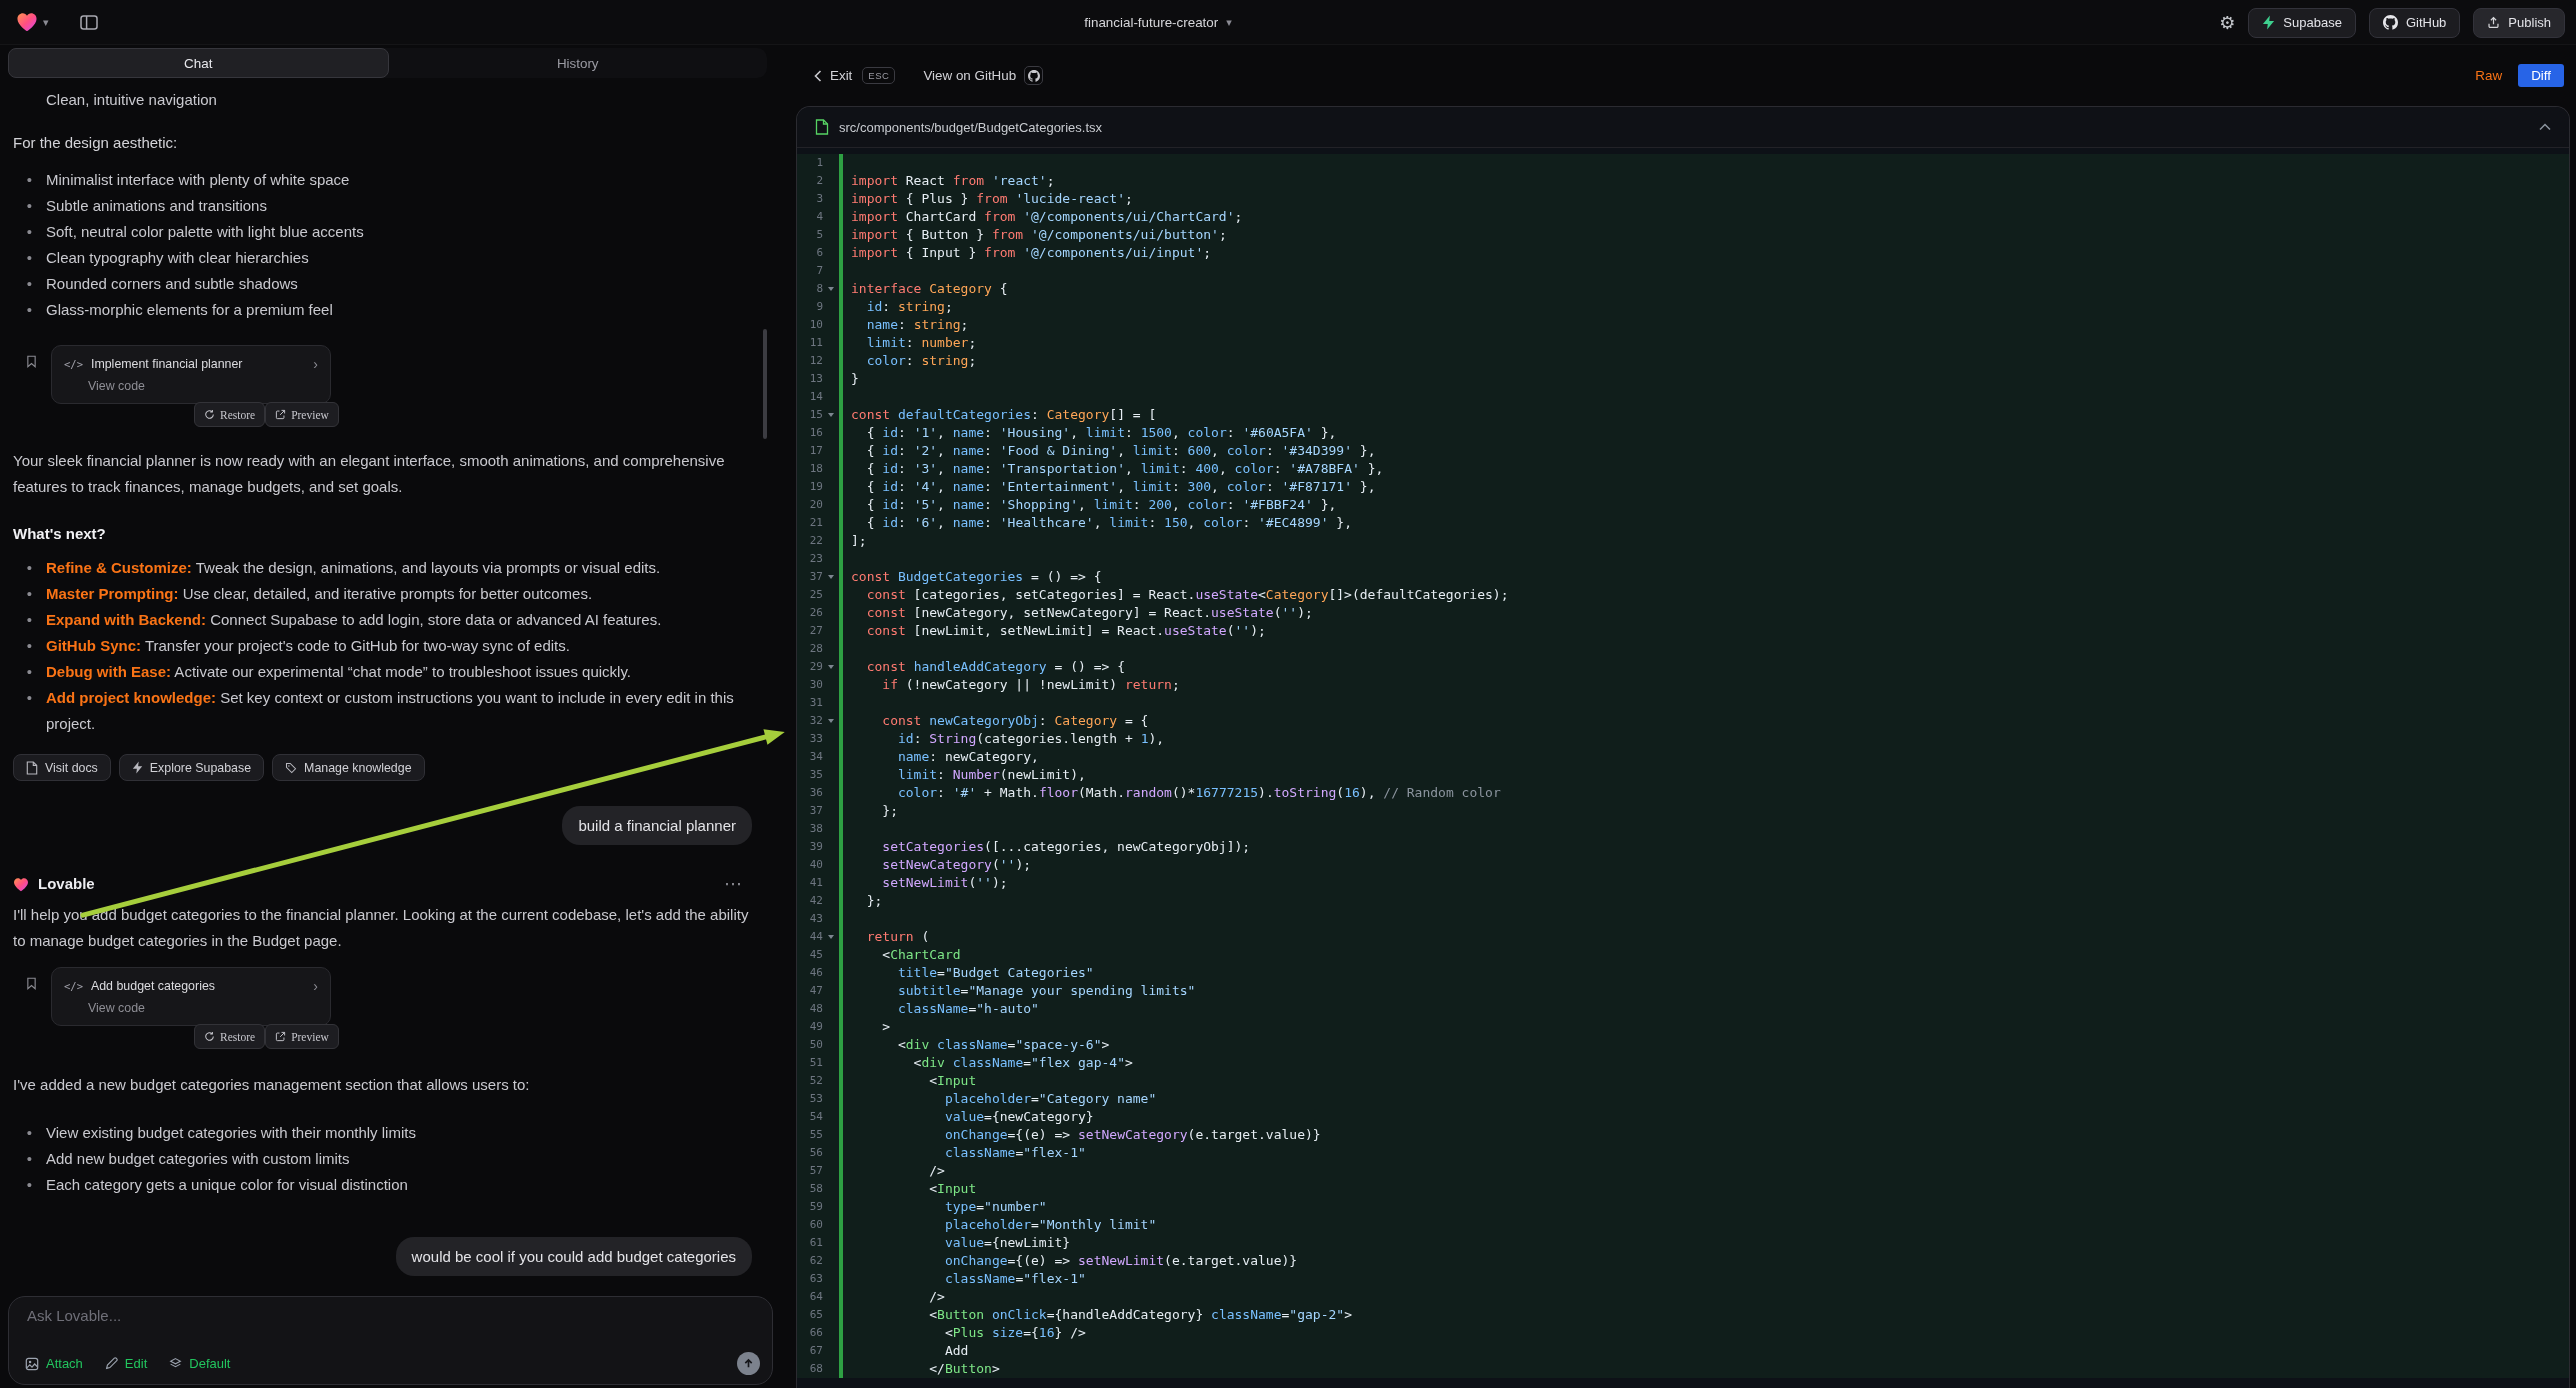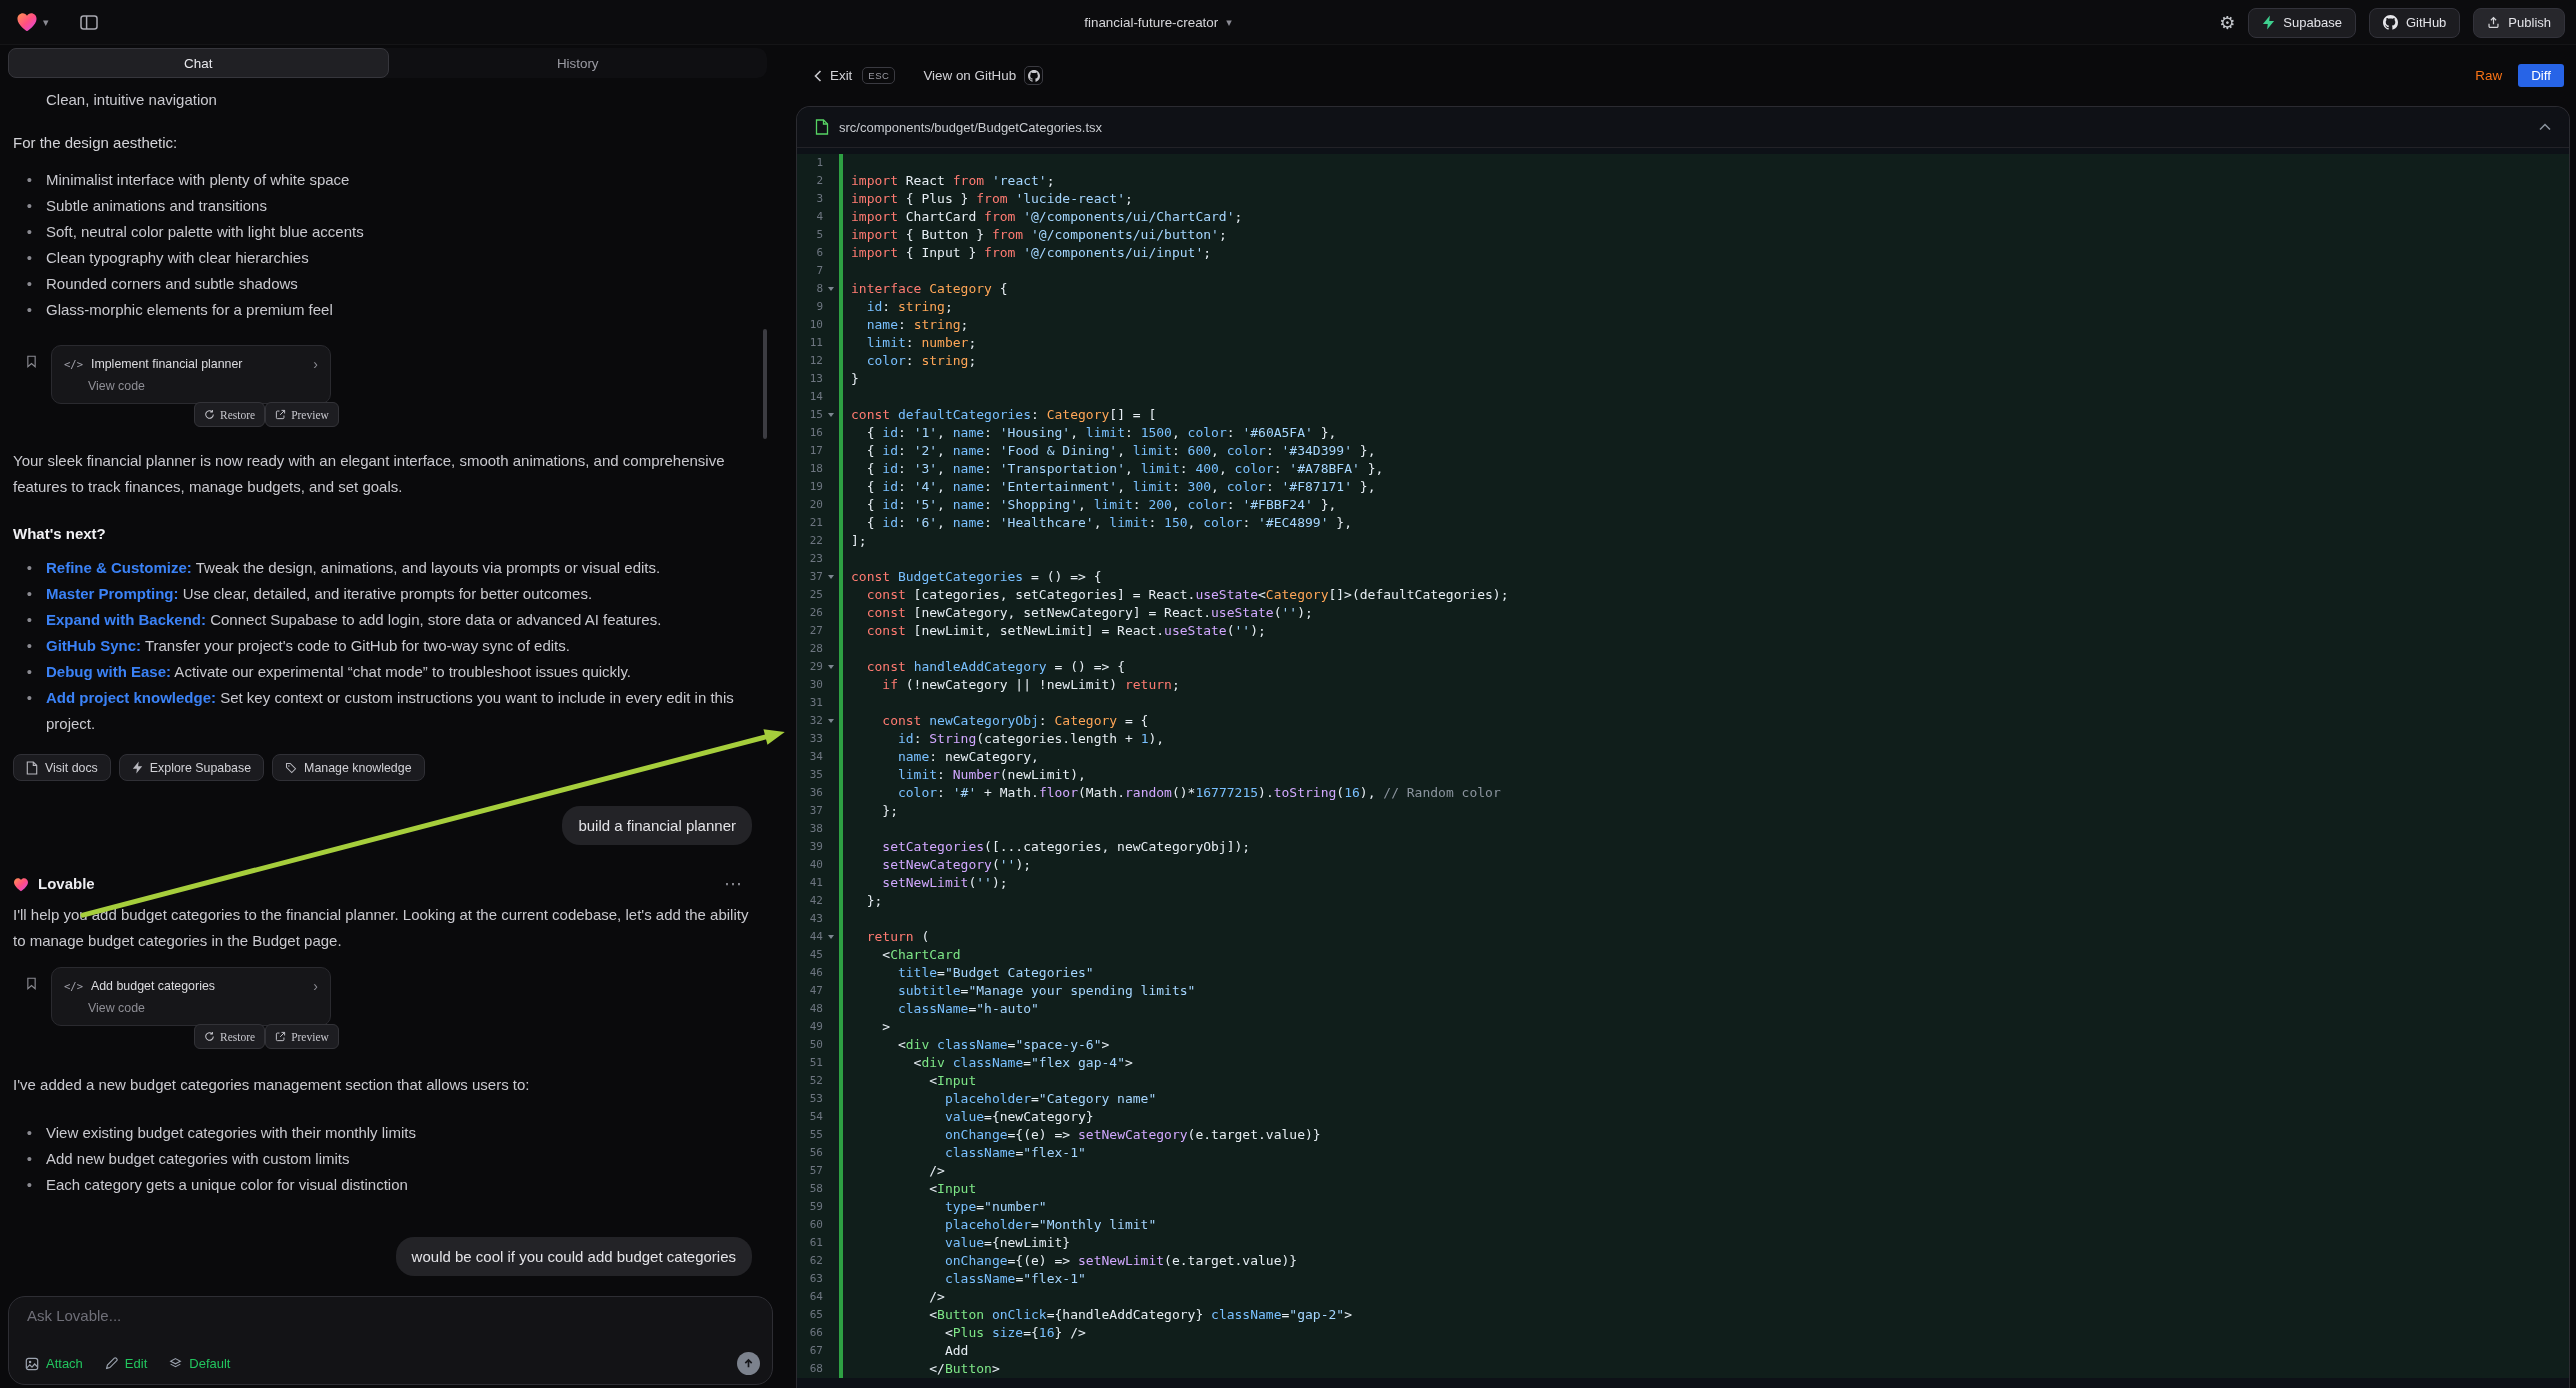--- a/index.html
+++ b/index.html
@@ -32,21 +32,21 @@
 
   .messages { position:absolute; top:34px; left:0; right:0; bottom:92px; overflow:hidden;
               padding:0 36px 0 13px; color:#d3d3d8; font-size:15px; line-height:26px; z-index:1; }
   .scrollback { margin:8px 0 0 33px; color:#c9c9cf; }
   .design-intro { margin-top:17px; color:#d3d3d8; }
   ul.blist { list-style:none; margin-top:11px; }
   ul.blist li { display:flex; }
   .dot { width:33px; flex:0 0 33px; text-align:center; color:#8b8b92; }
   ul.blist .btxt { flex:1; color:#c9c9cf; }
   ul.next-list { margin-top:8px; }
-  ul.next-list b { color:#3b82f6; font-weight:700; }
+  ul.next-list b { color:#f97316; font-weight:700; }
 
   .card-row { display:flex; align-items:flex-start; margin-left:12px; gap:13px; }
   .bookmark { margin-top:6px; cursor:pointer; }
   .tool-card { width:280px; height:59px; background:#161619; border:1px solid #2a2a2f;
                border-radius:10px; padding:9px 12px; cursor:pointer; }
   .tc-top { display:flex; align-items:center; gap:8px; height:18px; }
   .code-glyph { font-family:"DejaVu Sans Mono",monospace; font-size:10.5px; color:#a1a1aa; }
   .tc-title { font-size:12.4px; color:#dcdce0; line-height:18px; flex:1; white-space:nowrap; }
   .tc-chev { color:#8b8b92; font-size:14px; line-height:14px; }
   .tc-sub { margin:5px 0 0 24px; font-size:12.4px; color:#8e8e95; line-height:16px; }

